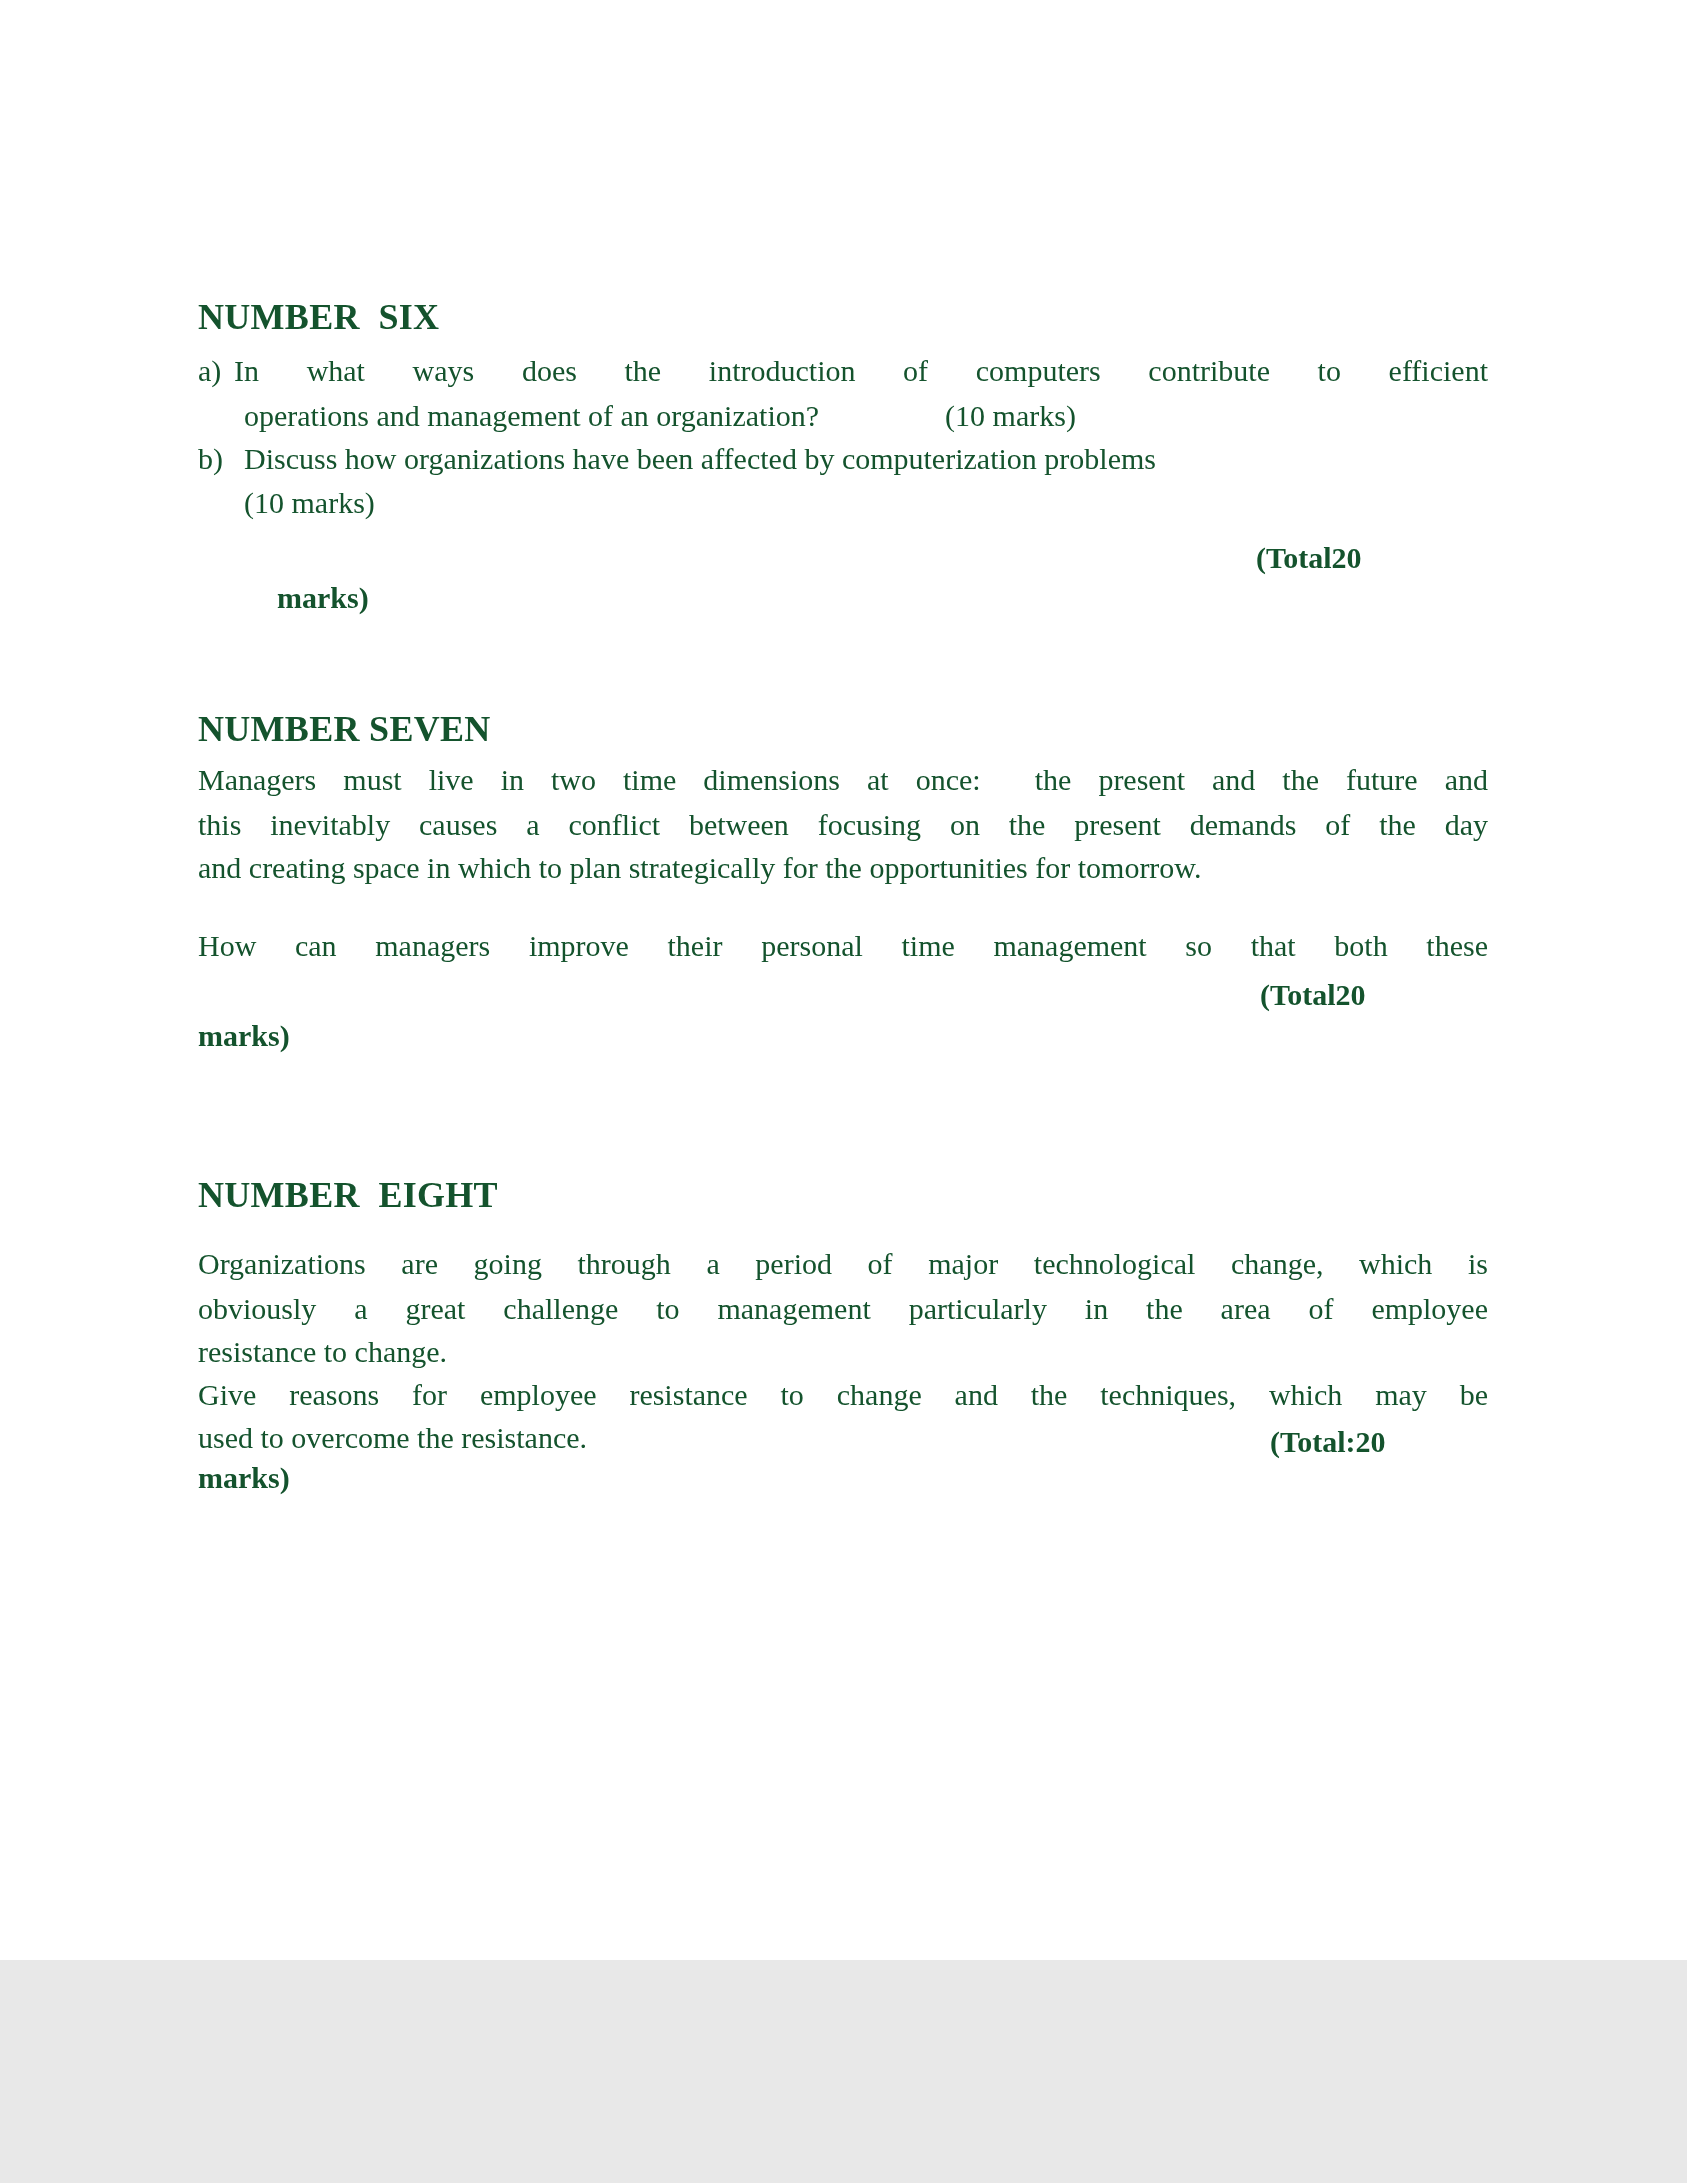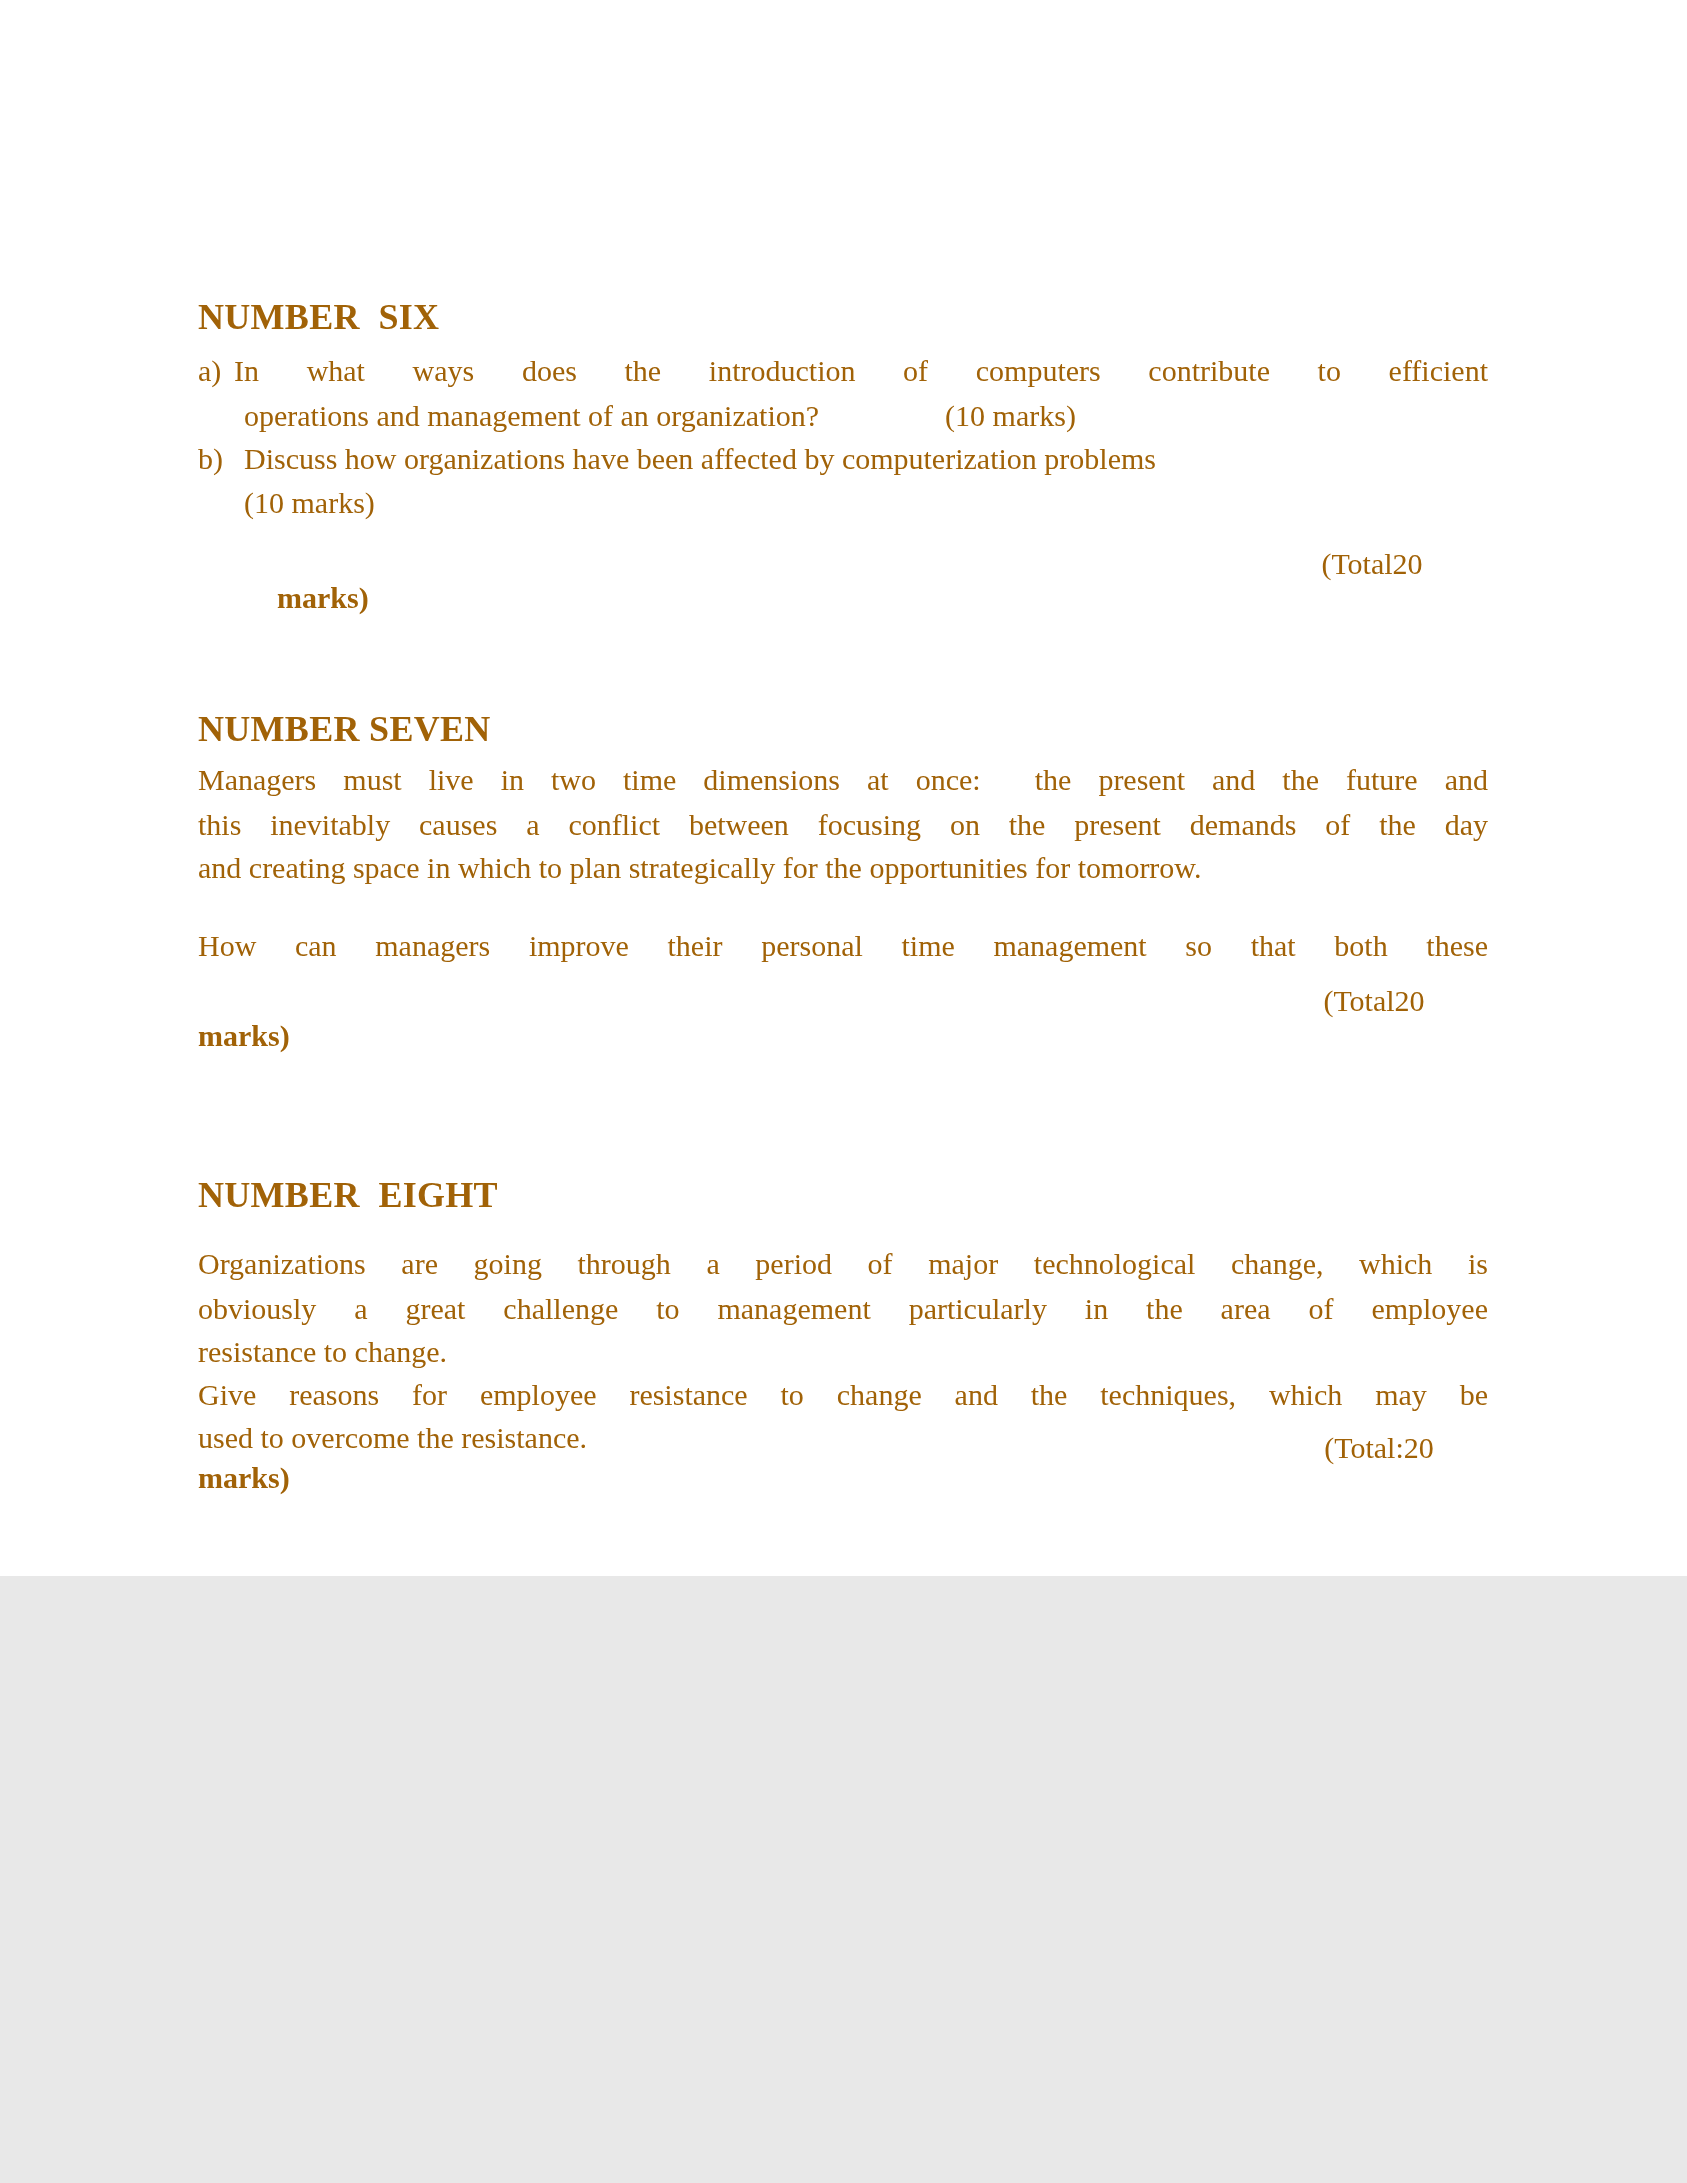--- a/index.html
+++ b/index.html
@@ -1,20 +1,20 @@
 <!DOCTYPE html>
 <html style="font-size:10.6px"><head>
 <meta charset="utf-8">
 <style>
   html,body{margin:0;padding:0;background:#e8e8e8;}
   .page{
     position:relative;
-    width:1687px;height:1576px;
+    width:1687px;height:1960px;
     background:#ffffff;
-    color:#a16207;
+    color:#14532d;
     font-family:"Liberation Serif","DejaVu Serif",serif;
     font-size:30px;
     overflow:hidden;
     margin:0 auto;
   }
   .line{
     position:absolute;
     left:198px;
     width:1290px;
     height:44px;
@@ -26,23 +26,23 @@
     white-space:pre;
     letter-spacing:0.3px;
   }
   .marker{position:absolute;left:0;top:0;}
   .hang{display:block;margin-left:46px;}
   .jhang{display:block;margin-left:36px;text-align:justify;text-align-last:justify;}
   .jfull{display:block;text-align:justify;text-align-last:justify;}
   .prespace{white-space:pre-wrap;}
   .gap{display:inline-block;width:126px;height:0.7px;}
   .totalbox{
-    position:absolute;right:0;top:10px;
-    display:flex;justify-content:center;
-    font-weight:normal;
+    position:absolute;right:0;top:4px;
+    display:flex;justify-content:flex-start;
+    font-weight:bold;
   }
   .w350{width:232px;}
   .w345{width:228px;}
   .w330{width:218px;}
   .bold{font-weight:bold;}
   .indent120{margin-left:79px;}
 </style>
 </head>
 <body>
 

